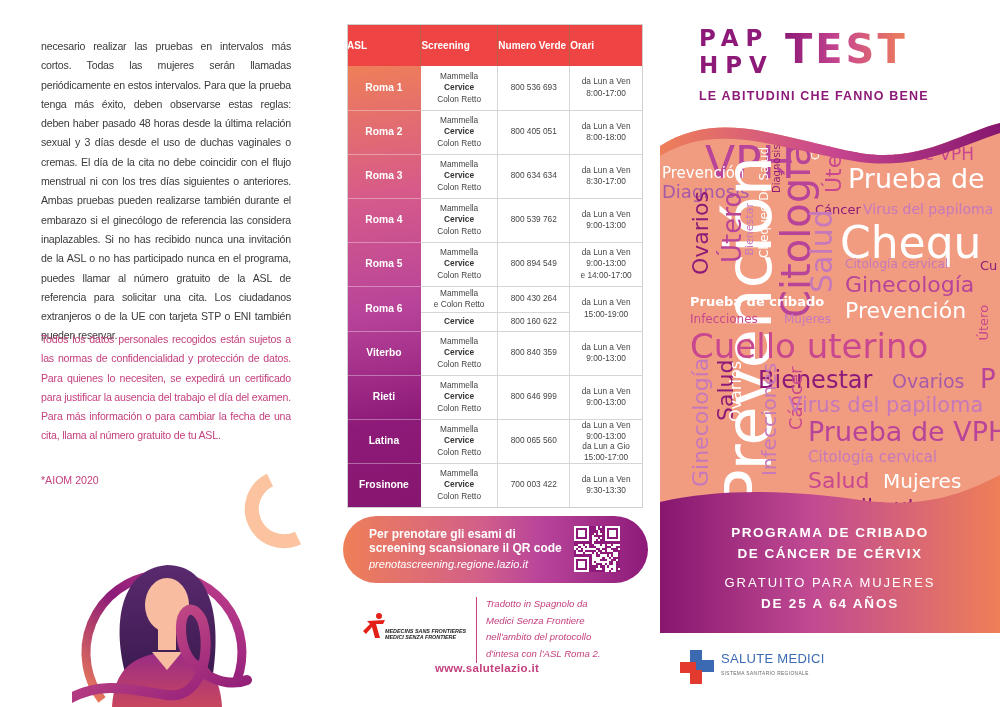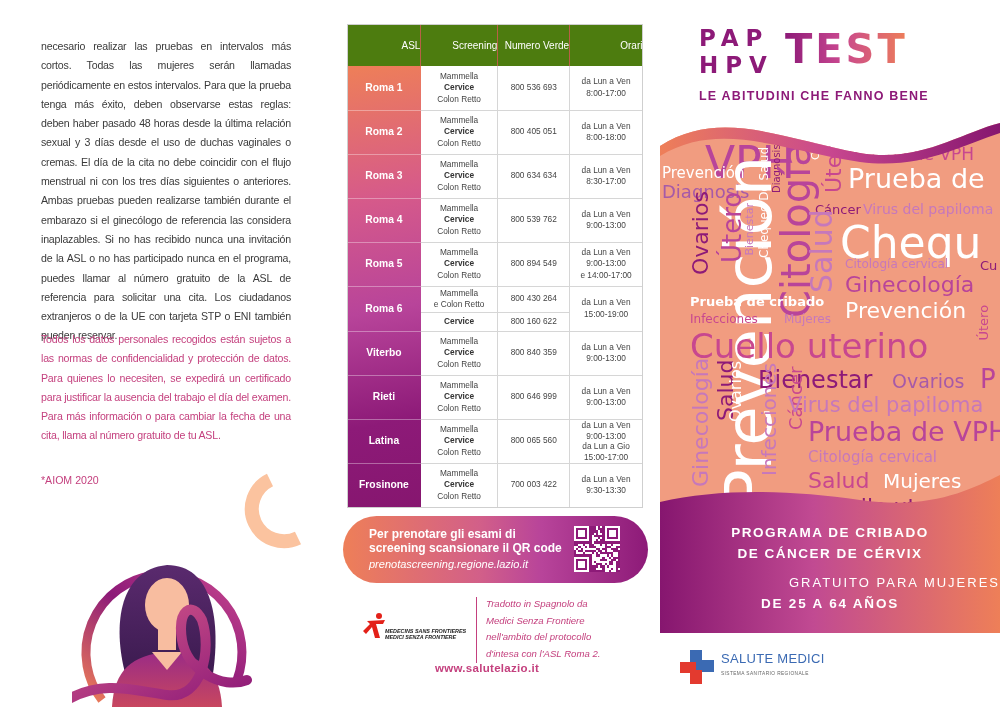--- a/index.html
+++ b/index.html
@@ -21,22 +21,22 @@
   .footnote {
     position: absolute; left: 41px; top: 474px; font-size: 10.6px; color: #c4407e;
   }
   .deco-arc { position: absolute; left: 240px; top: 472px; }
   .illustration { position: absolute; left: 72px; top: 530px; }
 
   
   .table-wrap { position: absolute; left: 347px; top: 24px; width: 296px; }
   table.asl { border-collapse: collapse; width: 296px; font-size: 8.3px; }
   table.asl th {
-    background: #4d7c0f; color: #fff; font-weight: normal; font-size: 10px;
-    height: 42px; border-right: 1px solid #b86046; text-align: right; line-height: 11px;
+    background: #ef4444; color: #fff; font-weight: bold; font-size: 10px;
+    height: 42px; border-right: 1px solid #b86046; text-align: left; line-height: 11px;
   }
   table.asl th:last-child { border-right: none; }
   table.asl td {
     text-align: center; color: #444; border-bottom: 1px solid #d6d6d6;
     border-right: 1px solid #d6d6d6; line-height: 11.5px; vertical-align: middle;
     background: #fff;
   }
   table.asl td.asl-name {
     color: #fff; font-weight: bold; font-size: 10.3px; border-right: none; border-bottom: 1px solid rgba(255,255,255,0.35);
   }
@@ -85,21 +85,21 @@
   }
   .wordcloud { position: absolute; left: 0; top: 108px; width: 340px; height: 420px; }
   .program-band {
     position: absolute; left: 0; top: 505px; width: 340px; height: 128px;
     background: linear-gradient(90deg, #86166f 0%, #c14a92 45%, #ee7f58 100%);
   }
   .prog-l1, .prog-l2 {
     position: absolute; left: 0; width: 340px; text-align: center; color: #fff; font-weight: bold; font-size: 13.5px; letter-spacing: 1.5px;
   }
   .prog-l1 { top: 525px; } .prog-l2 { top: 546px; }
-  .prog-l3 { position: absolute; left: 0; width: 340px; text-align: right; color: #fff; font-size: 13px; letter-spacing: 2px; top: 575px; }
+  .prog-l3 { position: absolute; left: 0; width: 340px; text-align: center; color: #fff; font-size: 13px; letter-spacing: 2px; top: 575px; }
   .prog-l4 { position: absolute; left: 0; width: 340px; text-align: center; color: #fff; font-weight: bold; font-size: 13.5px; letter-spacing: 1.8px; top: 596px; }
 
   .salute-logo { position: absolute; left: 20px; top: 650px; }
   .salute-name { position: absolute; left: 61px; top: 651px; font-size: 13px; color: #3b6ab3; letter-spacing: 0.3px; }
   .salute-sub { position: absolute; left: 61px; top: 671px; font-size: 4.8px; color: #666; letter-spacing: 0.4px; }
   .regione-box { position: absolute; left: 166px; top: 636px; width: 174px; height: 71px; background: #0e2a44; }
   .regione-emblem { position: absolute; left: 15px; top: 15px; }
   .regione-text { position: absolute; left: 53px; top: 13px; color: #fff; font-size: 15px; line-height: 16px; }
   .regione-lines { position: absolute; left: 133px; top: 15px; width: 41px; }
   .regione-lines div { height: 1.5px; background: #fff; margin-bottom: 11px; }

